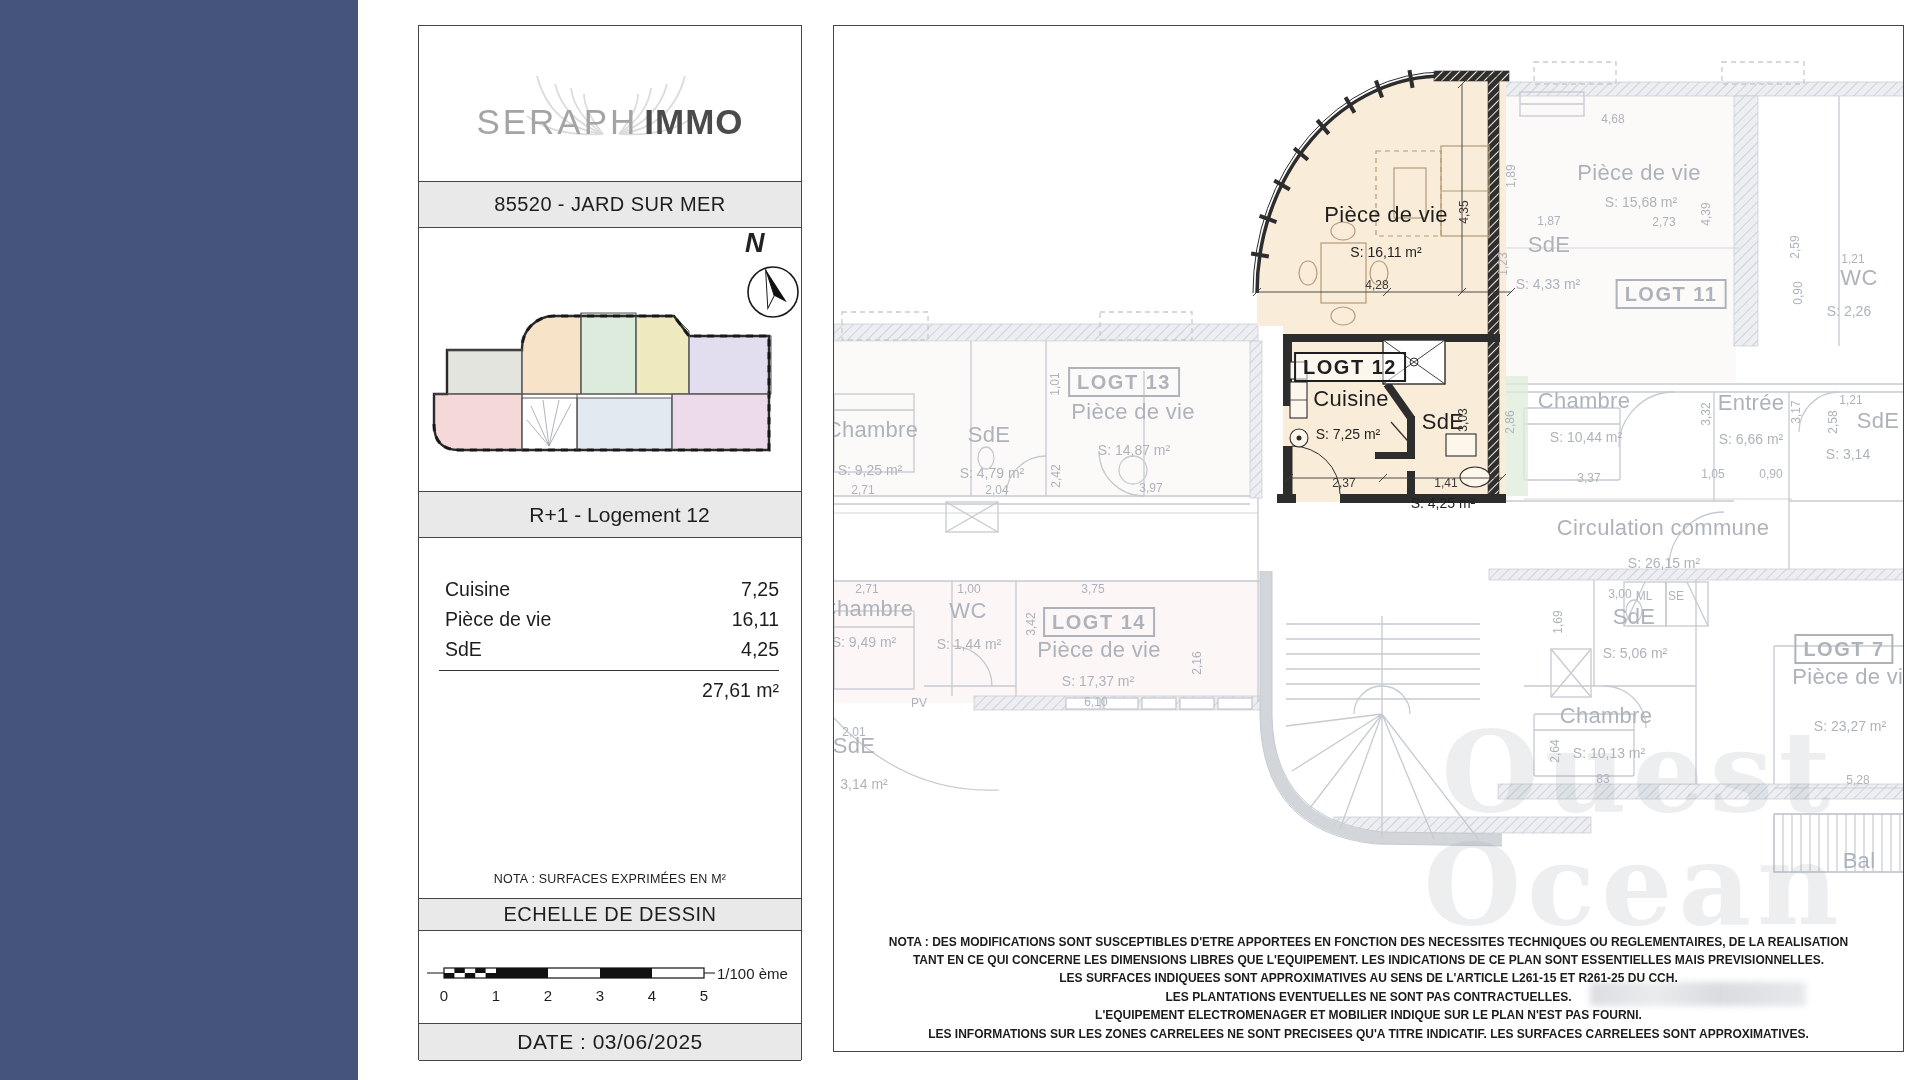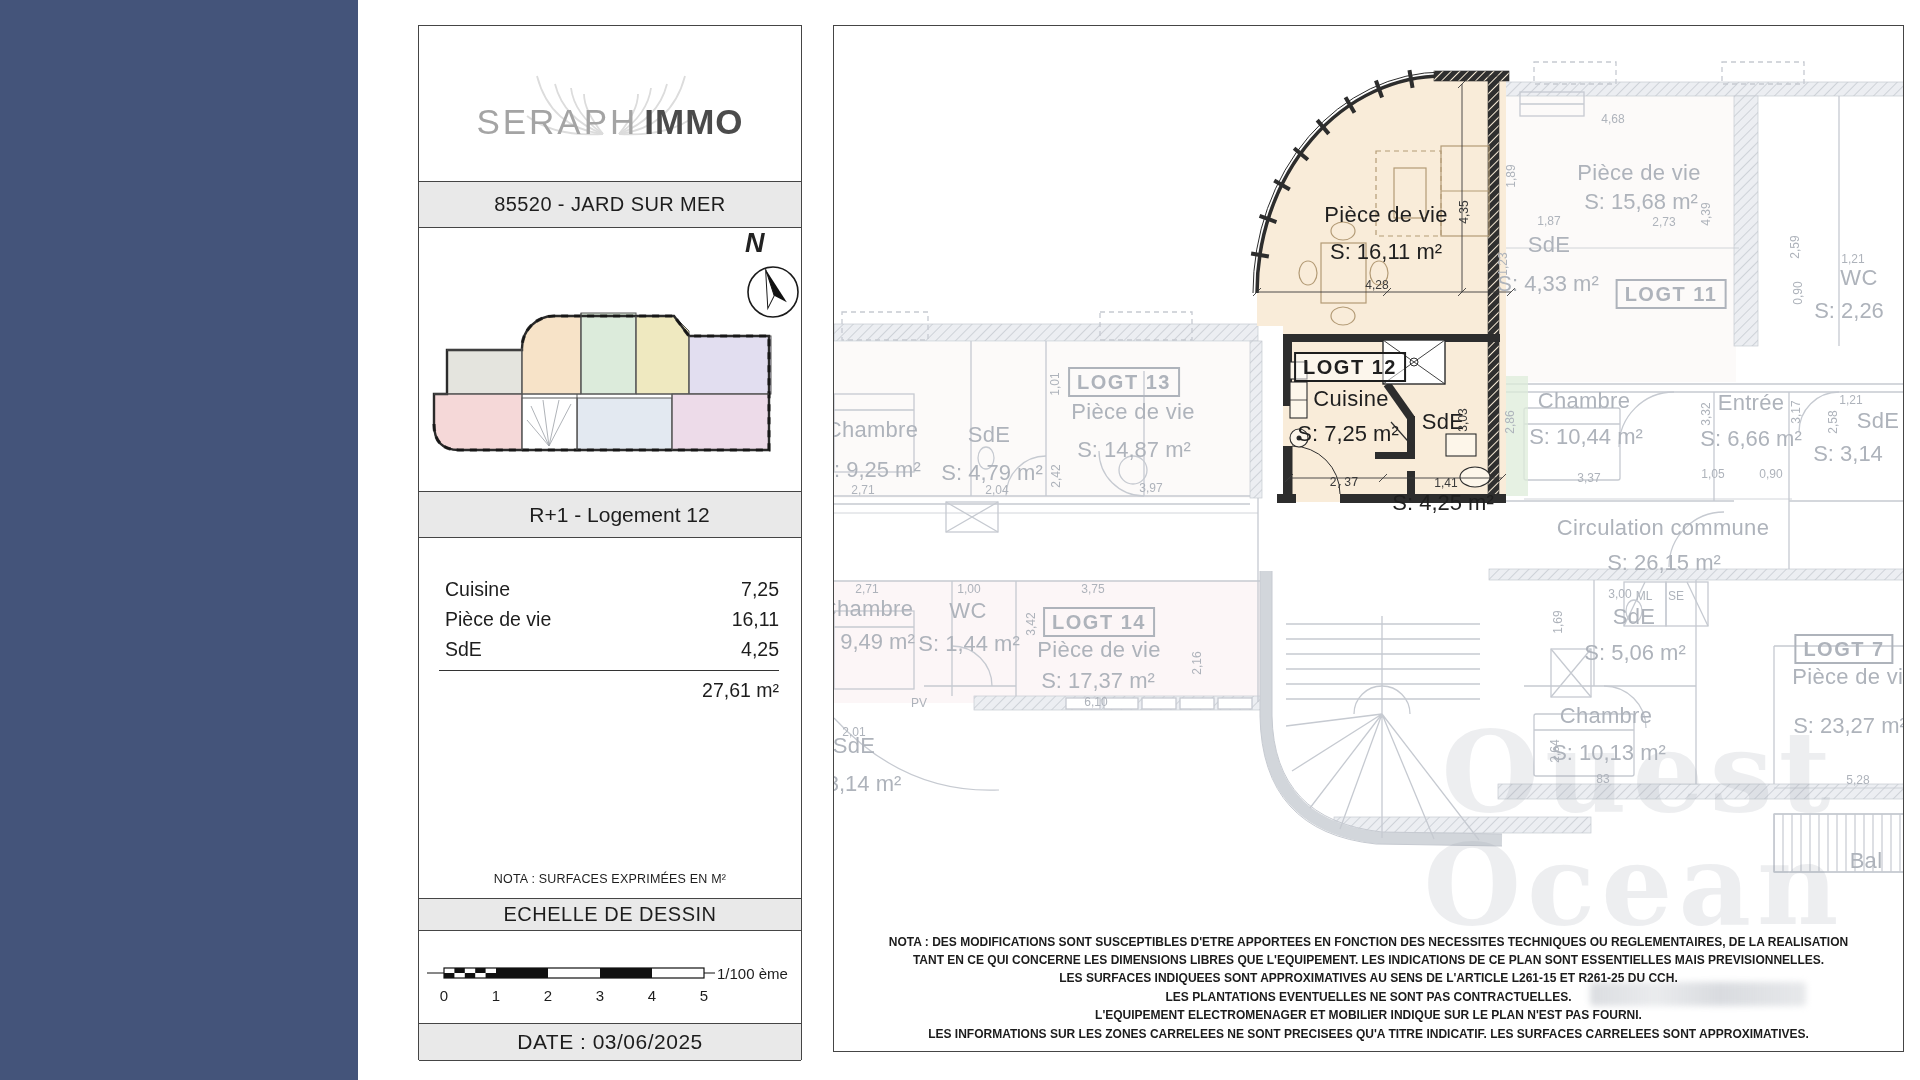--- a/index.html
+++ b/index.html
@@ -30,21 +30,21 @@
   .scale-ratio{position:absolute;left:298px;top:34px;font-size:15px;}
   .scale-ticks span{position:absolute;top:56px;font-size:15px;transform:translateX(-50%);}
   .date-bar{top:997px;height:38px;font-size:21px;letter-spacing:.5px;}
   .compass{position:absolute;left:324px;top:4px;width:58px;height:95px;}
   .compass .n{position:absolute;left:2px;top:-4px;font-size:27px;font-style:italic;font-weight:600;color:#222;}
   
   .plan-wrap{position:absolute;inset:0;}
   .plan-svg{position:absolute;left:0;top:0;}
   .pl{position:absolute;transform:translate(-50%,-50%);white-space:nowrap;color:var(--faded);}
   .pl.room{font-size:22px;letter-spacing:.3px;}
-  .pl.area{font-size:22px;}
+  .pl.area{font-size:14px;}
   .pl.dim{font-size:12px;}
   .pl.dimv{font-size:12px;transform:translate(-50%,-50%) rotate(-90deg);}
   .pl.box{font-size:20px;font-weight:700;letter-spacing:1.5px;border:2px solid var(--faded);padding:0 7px;line-height:26px;}
   .pl.hl{color:#1f1f1f;}
   .pl.hl.dim,.pl.hl.dimv{color:#3a3a3a;}
   .pl.box.hl{border-color:#1d1d1d;background:rgba(255,255,255,.5);}
   .wm{position:absolute;transform:translate(-50%,-50%);font-family:"DejaVu Serif",serif;
       font-weight:700;font-size:112px;letter-spacing:6px;color:rgba(150,157,168,.17);}
   .wm-smudge{position:absolute;left:756px;top:956px;width:216px;height:24px;border-radius:4px;
       background:linear-gradient(90deg,rgba(160,166,176,.38),rgba(160,166,176,.22) 30%,rgba(160,166,176,.4) 60%,rgba(160,166,176,.25));
@@ -335,21 +335,21 @@
     <div id="plan-labels">
         <div class="pl room hl" style="left: 552px; top: 189px;">Pièce de vie</div>
         <div class="pl area hl" style="left: 552px; top: 226px;">S: 16,11 m²</div>
         <div class="pl box hl" style="left: 516px; top: 341px;">LOGT 12</div>
         <div class="pl room hl" style="left: 517px; top: 373px;">Cuisine</div>
         <div class="pl area hl" style="left: 514px; top: 408px;">S: 7,25 m²</div>
         <div class="pl room hl" style="left: 609px; top: 396px;">SdE</div>
         <div class="pl area hl" style="left: 609px; top: 433px; margin-top: 44px;">S: 4,25 m²</div>
         <div class="pl dim hl" style="left: 543px; top: 259px;">4,28</div>
         <div class="pl dimv hl" style="left: 630px; top: 186px;">4,35</div>
-        <div class="pl dim hl" style="left: 510px; top: 457px; font-family: Liberation Mono, monospace;">2,37</div>
+        <div class="pl dim hl" style="left: 510px; top: 457px;">2,37</div>
         <div class="pl dim hl" style="left: 612px; top: 457px;">1,41</div>
         <div class="pl dimv hl" style="left: 629px; top: 394px;">3,03</div>
         <div class="pl box" style="left: 290px; top: 356px;">LOGT 13</div>
         <div class="pl room" style="left: 299px; top: 386px;">Pièce de vie</div>
         <div class="pl area" style="left: 300px; top: 424px;">S: 14,87 m²</div>
         <div class="pl room" style="left: 38px; top: 404px;">Chambre</div>
         <div class="pl area" style="left: 36px; top: 444px;">S: 9,25 m²</div>
         <div class="pl dim" style="left: 29px; top: 464px;">2,71</div>
         <div class="pl room" style="left: 155px; top: 409px;">SdE</div>
         <div class="pl area" style="left: 158px; top: 447px;">S: 4,79 m²</div>
@@ -413,21 +413,21 @@
         <div class="pl dim" style="left: 810px; top: 570px;">ML</div>
         <div class="pl dim" style="left: 842px; top: 570px;">SE</div>
         <div class="pl box" style="left: 1010px; top: 623px;">LOGT 7</div>
         <div class="pl room" style="left: 1020px; top: 651px;">Pièce de vie</div>
         <div class="pl area" style="left: 1016px; top: 700px;">S: 23,27 m²</div>
         <div class="pl room" style="left: 772px; top: 690px;">Chambre</div>
         <div class="pl area" style="left: 775px; top: 727px;">S: 10,13 m²</div>
         <div class="pl dimv" style="left: 721px; top: 725px;">2,64</div>
         <div class="pl dim" style="left: 769px; top: 753px;">83</div>
         <div class="pl dim" style="left: 1024px; top: 754px;">5,28</div>
-        <div class="pl room" style="left: 1025px; top: 835px; margin-left: 7px;">Bal</div>
+        <div class="pl room" style="left: 1025px; top: 835px;">Bal</div>
       </div>
 
     <div class="legal" id="legal-block">
         <div>NOTA : DES MODIFICATIONS SONT SUSCEPTIBLES D'ETRE APPORTEES EN FONCTION DES NECESSITES TECHNIQUES OU REGLEMENTAIRES, DE LA REALISATION</div>
         <div>TANT EN CE QUI CONCERNE LES DIMENSIONS LIBRES QUE L'EQUIPEMENT. LES INDICATIONS DE CE PLAN SONT ESSENTIELLES MAIS PREVISIONNELLES.</div>
         <div>LES SURFACES INDIQUEES SONT APPROXIMATIVES AU SENS DE L'ARTICLE L261-15 ET R261-25 DU CCH.</div>
         <div>LES PLANTATIONS EVENTUELLES NE SONT PAS CONTRACTUELLES.</div>
         <div>L'EQUIPEMENT ELECTROMENAGER ET MOBILIER INDIQUE SUR LE PLAN N'EST PAS FOURNI.</div>
         <div>LES INFORMATIONS SUR LES ZONES CARRELEES NE SONT PRECISEES QU'A TITRE INDICATIF. LES SURFACES CARRELEES SONT APPROXIMATIVES.</div>
       </div>

